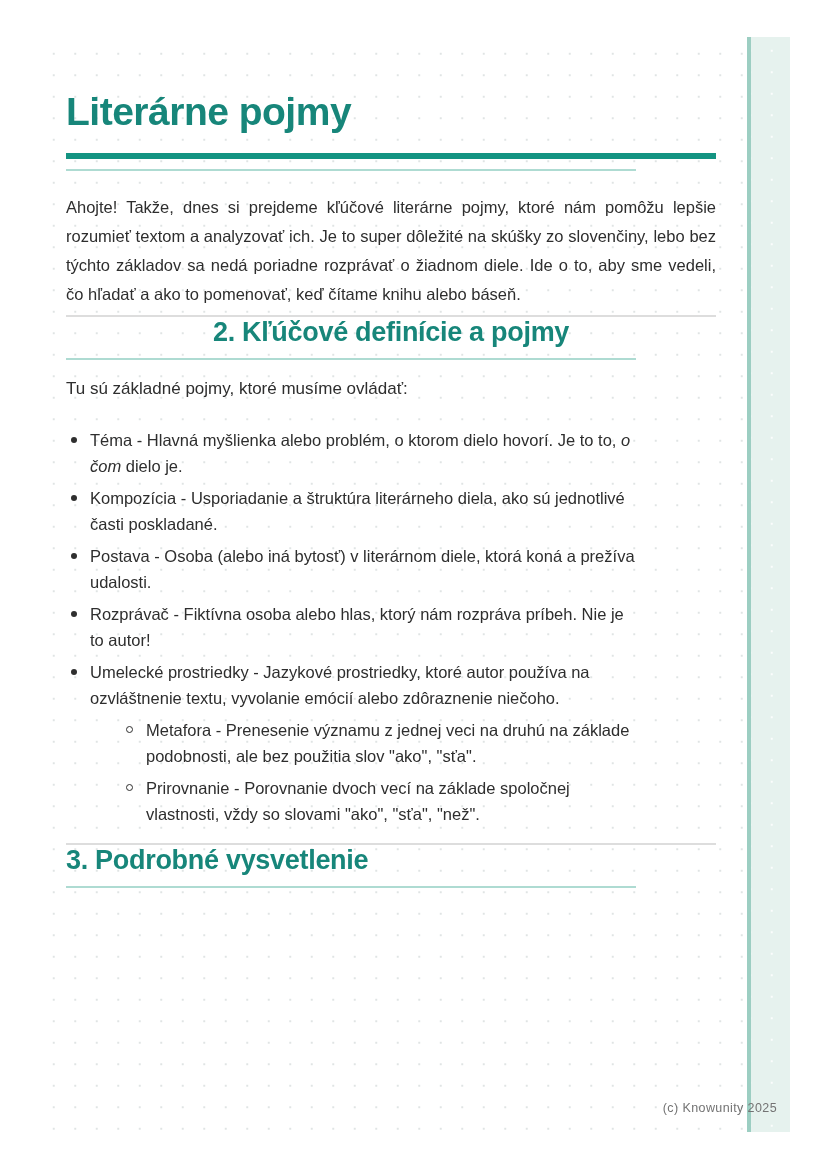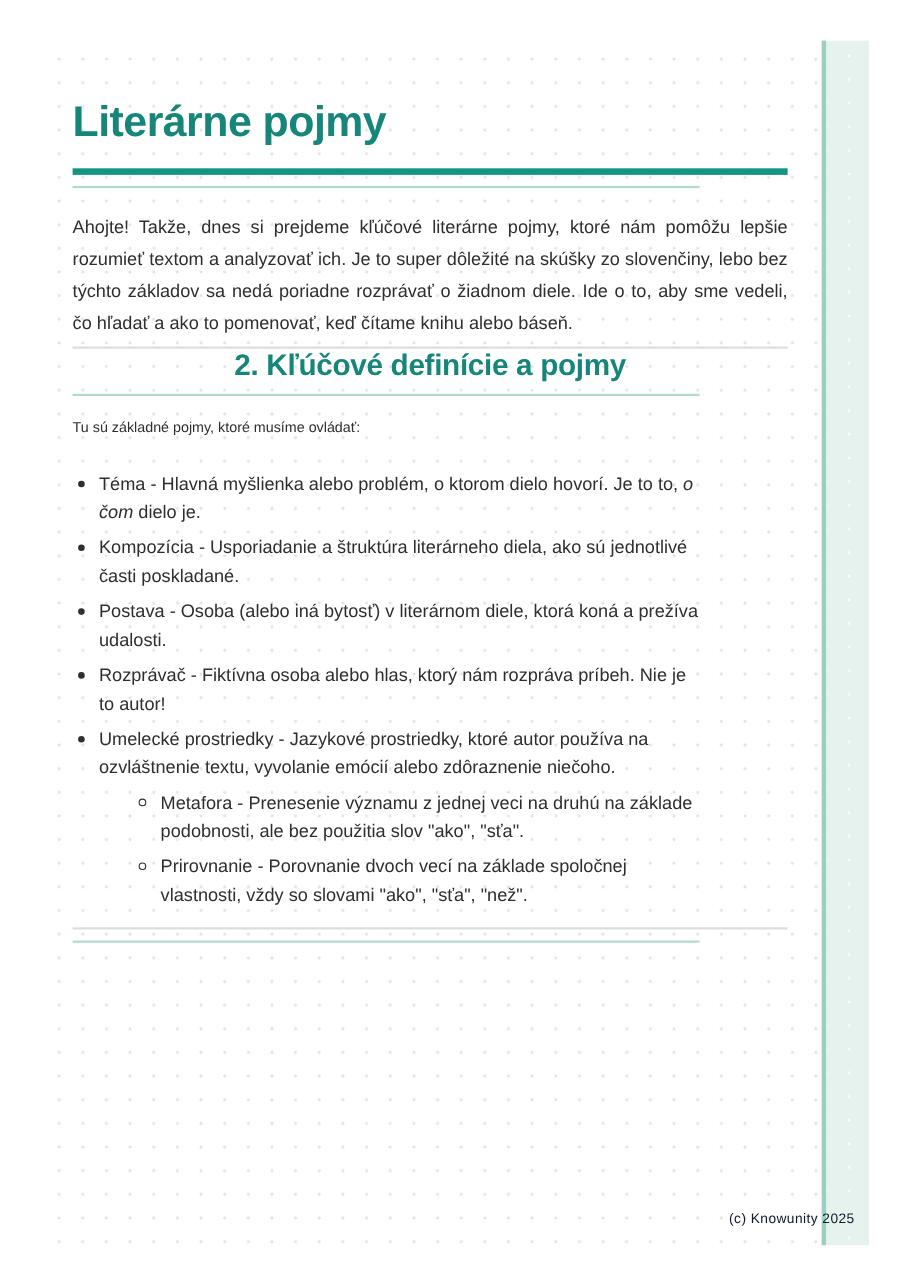--- a/index.html
+++ b/index.html
@@ -37,21 +37,21 @@
     letter-spacing:-0.3px;color:#17867a;
   }
   .h2-one{margin-top:42px;}
   .heading-underline{height:2px;background:#aedbd2;width:570px;margin-top:10px;}
   p.body-paragraph{
     margin:22px 0 0 0;font-size:16.5px;line-height:29px;text-align:justify;
     color:#2e2e2e;width:650px;
   }
   .section-divider{height:2px;background:#dddddd;width:650px;margin-top:6px;}
   .h2-two{margin-top:36px;text-align:center;}
-  p.list-intro{margin:16px 0 0 0;font-size:13px;line-height:25px;color:#2e2e2e;}
+  p.list-intro{margin:16px 0 0 0;font-size:17px;line-height:25px;color:#2e2e2e;}
   ul.term-list{
     list-style:none;margin:26px 0 0 0;padding:0;max-width:574px;
     font-size:16.5px;line-height:26px;color:#2e2e2e;
   }
   ul.term-list > li{position:relative;padding-left:24px;margin-bottom:6px;}
   ul.term-list > li::before{
     content:"";position:absolute;left:5px;top:10px;width:6px;height:6px;
     border-radius:50%;background:#2f2f2f;
   }
   ul.sub-list{list-style:none;margin:6px 0 0 32px;padding:0;}
@@ -59,21 +59,21 @@
   ul.sub-list > li::before{
     content:"";position:absolute;left:4px;top:9px;width:5px;height:5px;
     border-radius:50%;background:transparent;border:1.6px solid #2f2f2f;
   }
   .term{font-weight:400;}
   .it{font-style:italic;}
   .divider-two{margin-top:16px;}
   .h2-three{margin-top:30px;}
   .footer-credit{
     position:absolute;top:1101px;right:51px;font-size:12.5px;
-    color:#0f172a;letter-spacing:0.4px;margin-left:20px;
+    color:#737373;letter-spacing:0.4px;margin-left:20px;
   }
 </style>
 </head>
 <body>
 
 <div class="dots-layer"></div>
 
 <div class="side-band">
   <div class="band-dots"></div>
 </div>
@@ -100,17 +100,18 @@
       <li><span class="term">Postava</span> - <span>Osoba (alebo iná bytosť) v literárnom diele, ktorá koná a prežíva udalosti.</span></li>
       <li><span class="term">Rozprávač</span> - <span>Fiktívna osoba alebo hlas, ktorý nám rozpráva príbeh. Nie je to autor!</span></li>
       <li><span class="term">Umelecké prostriedky</span> - <span>Jazykové prostriedky, ktoré autor používa na ozvláštnenie textu, vyvolanie emócií alebo zdôraznenie niečoho.</span><ul class="sub-list">
           <li><span class="term">Metafora</span> - <span>Prenesenie významu z jednej veci na druhú na základe podobnosti, ale bez použitia slov "ako", "sťa".</span></li>
           <li><span class="term">Prirovnanie</span> - <span>Porovnanie dvoch vecí na základe spoločnej vlastnosti, vždy so slovami "ako", "sťa", "než".</span></li>
         </ul></li>
     </ul>
 
   <div class="section-divider divider-two"></div>
 
+  <h2 class="section-heading h2-three">3. Podrobné vysvetlenie</h2>
   <div class="heading-underline"></div>
 
 </div>
 
 <div class="footer-credit">(c) Knowunity 2025</div>
 
 </body></html>

